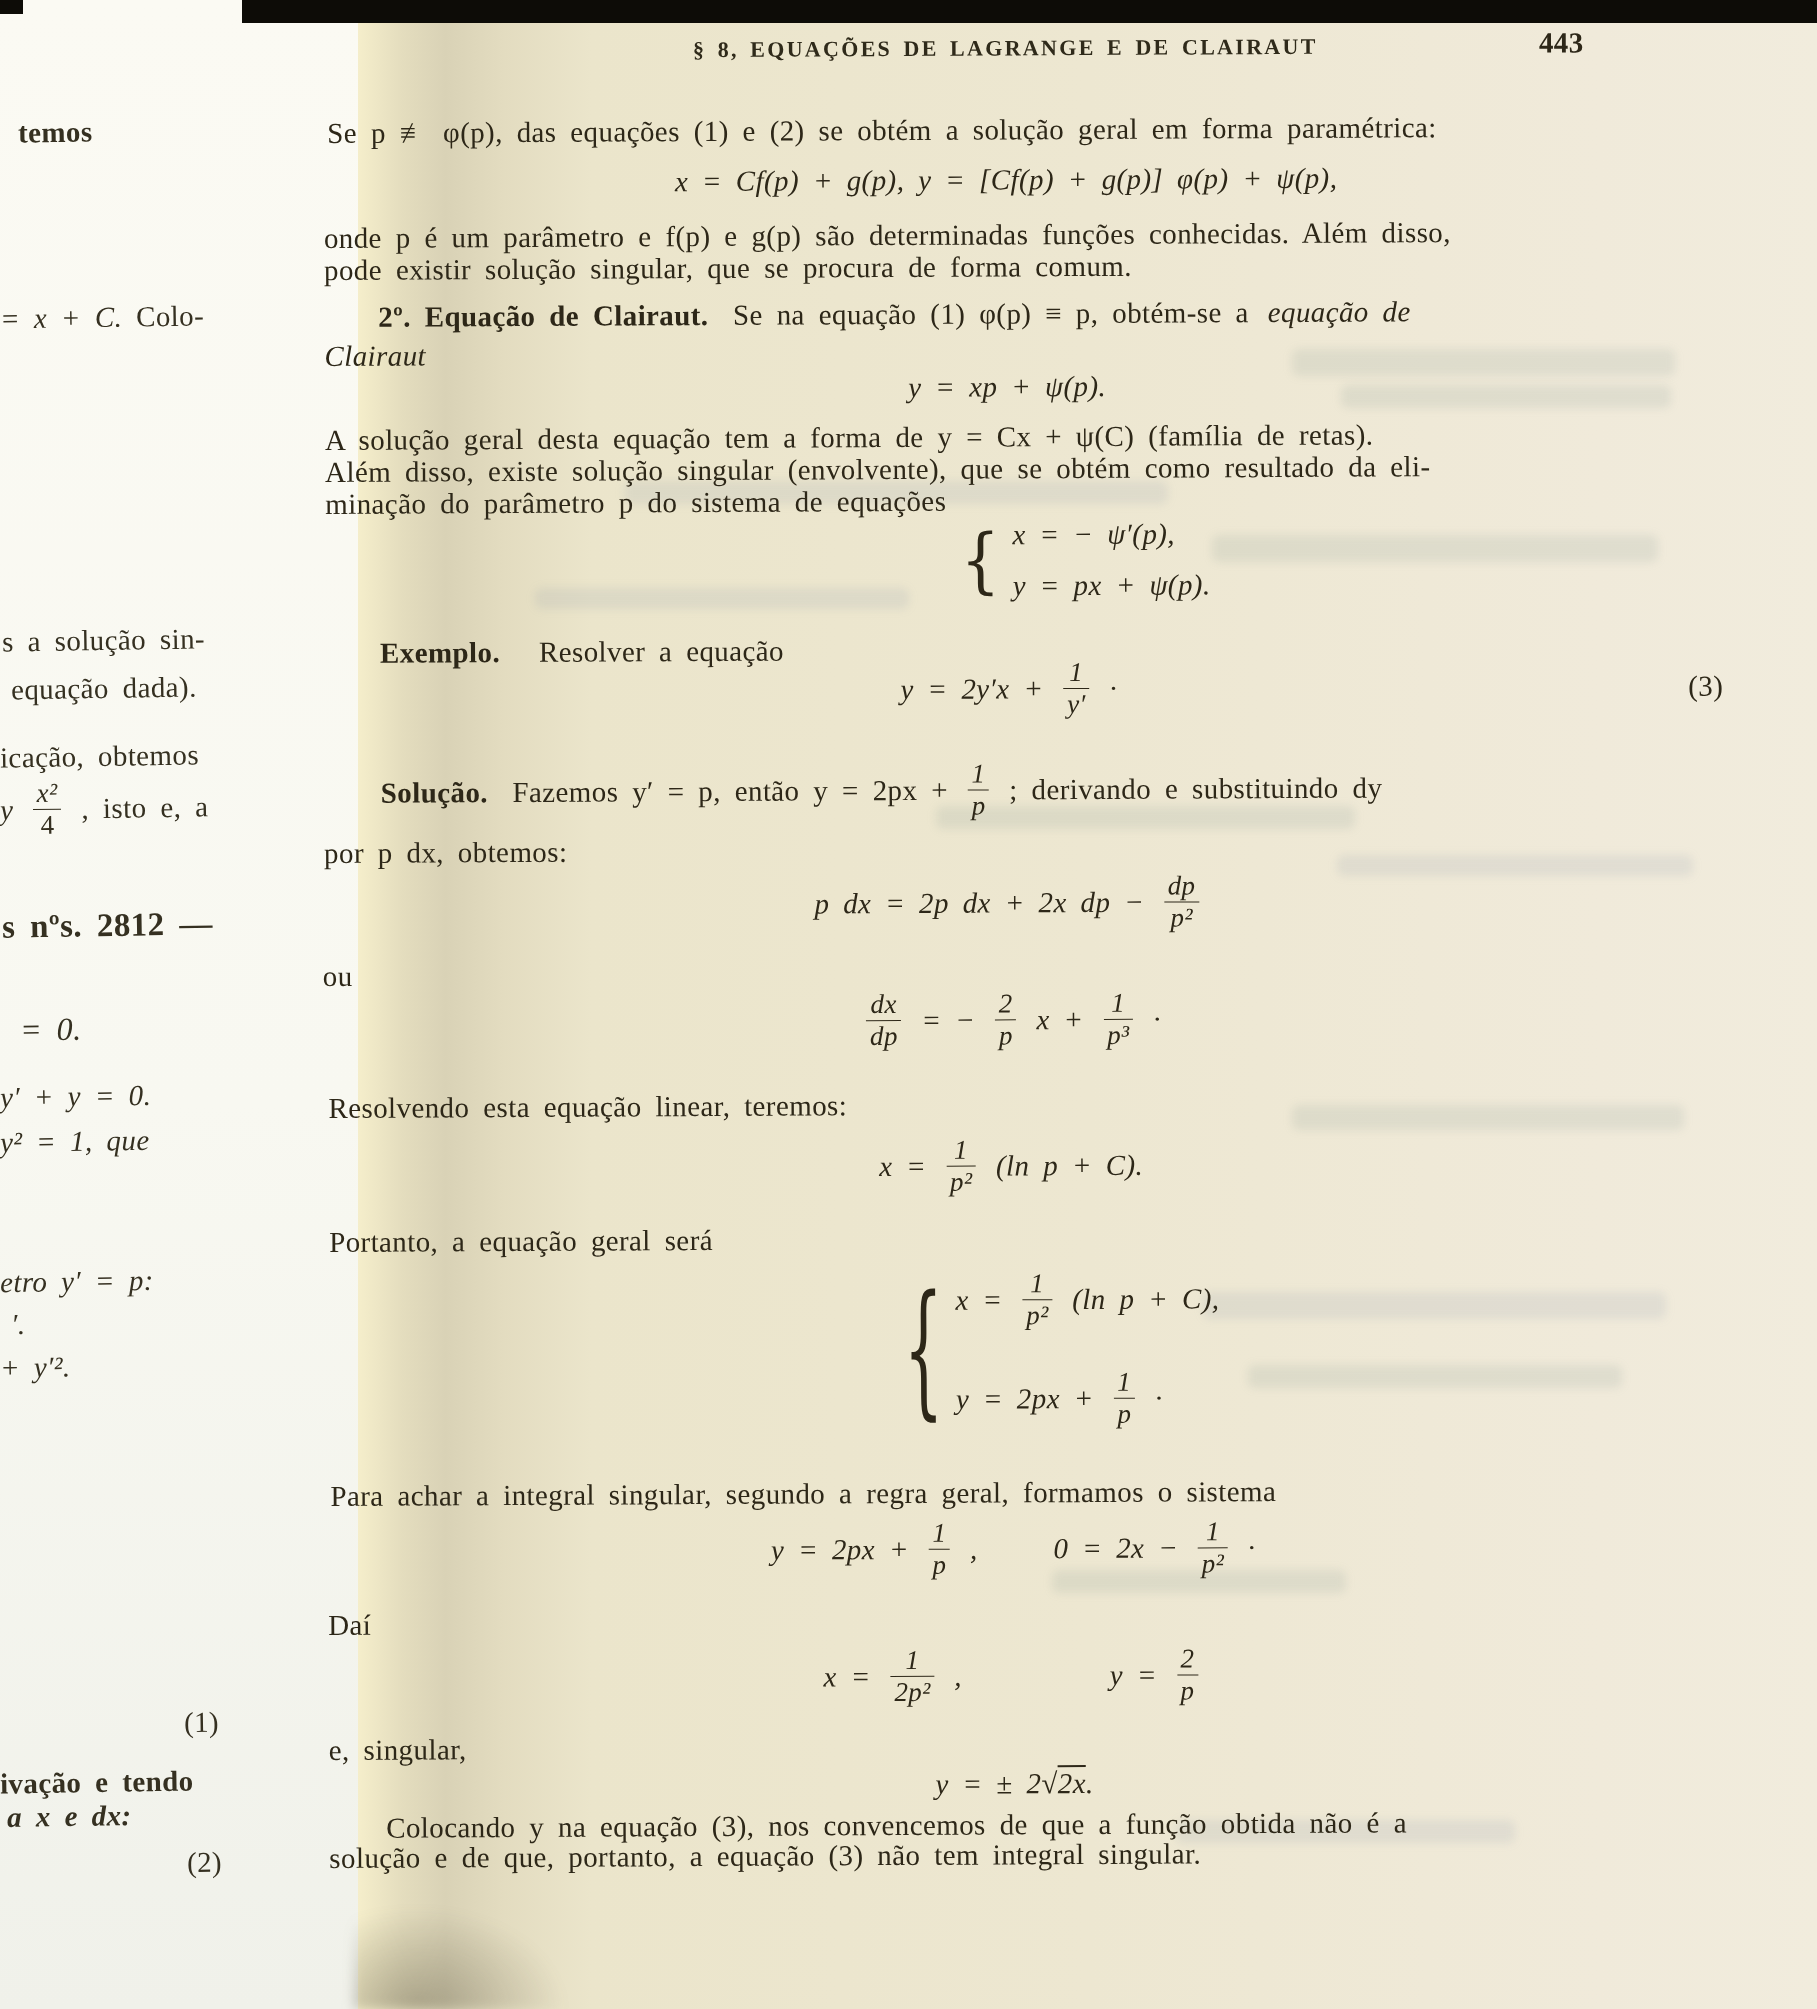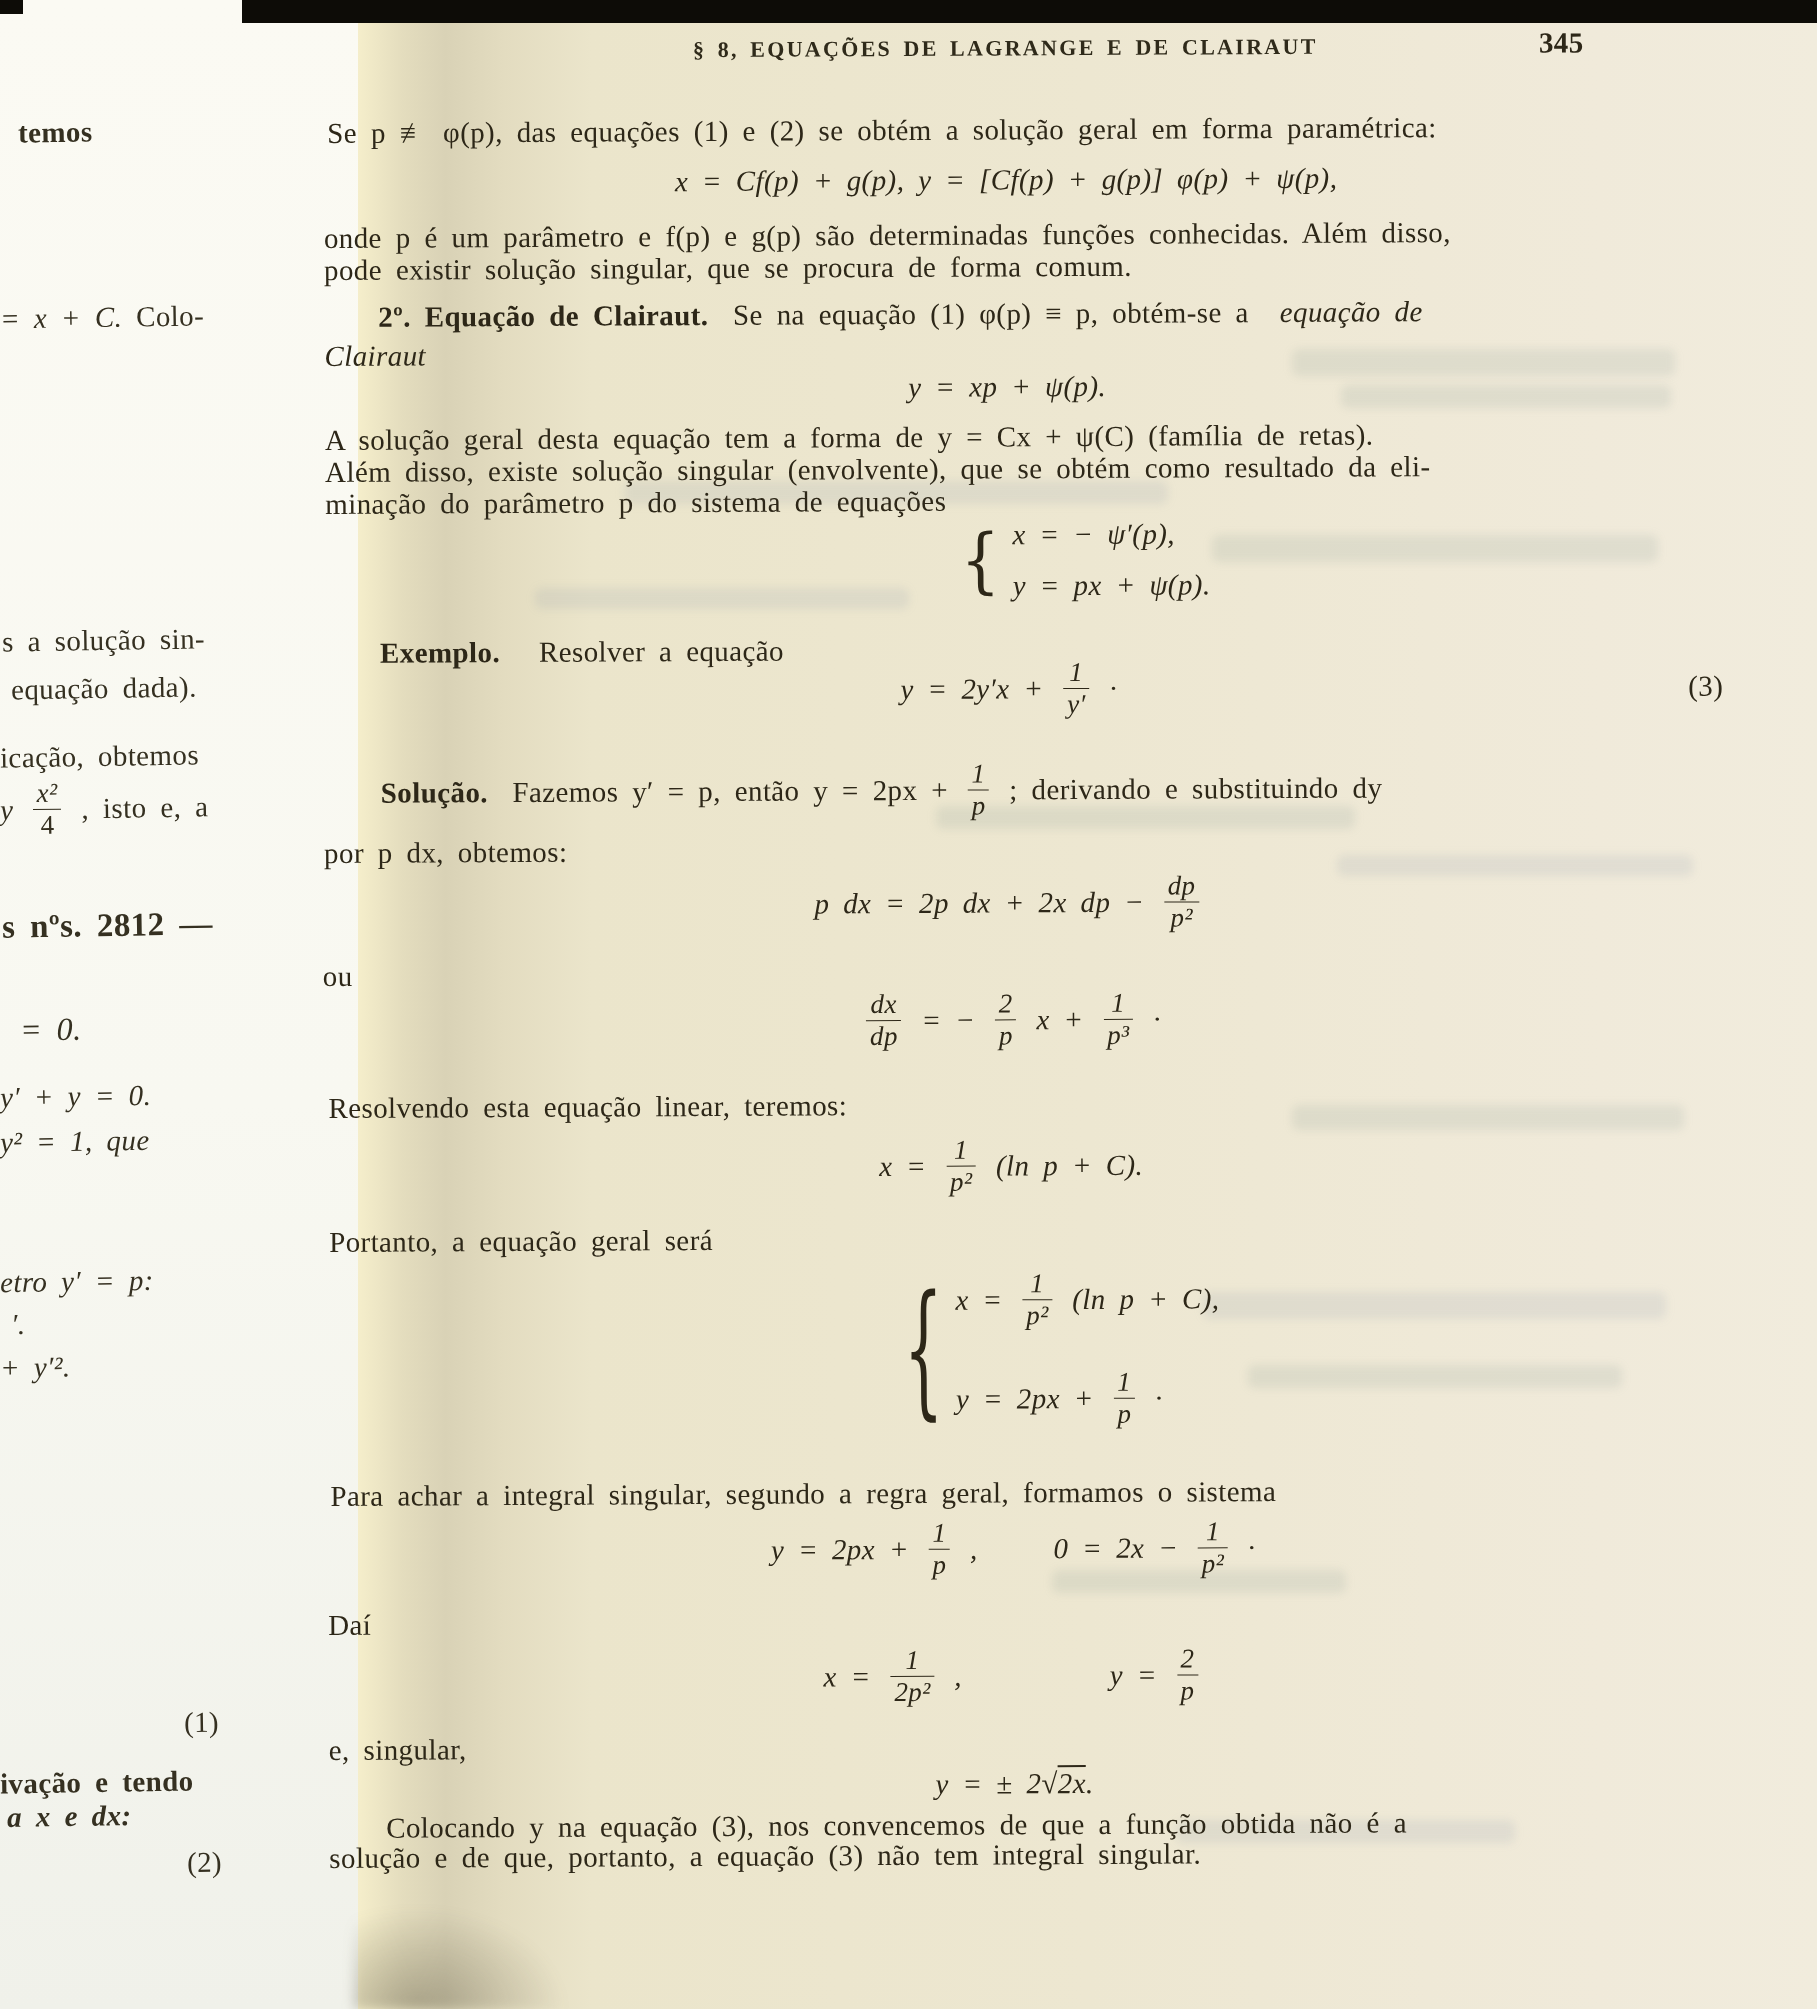--- a/index.html
+++ b/index.html
@@ -91,33 +91,33 @@
   <div class="ghostb" style="left:1337px;top:855px;width:356px;height:21.4px"></div>
   <div class="ghost" style="left:1292px;top:1105px;width:392px;height:25px"></div>
   <div class="ghostb" style="left:1203px;top:1292px;width:463px;height:27px"></div>
   <div class="ghost" style="left:1248px;top:1365px;width:374px;height:23px"></div>
   <div class="ghost" style="left:1052px;top:1570px;width:294px;height:23px"></div>
   <div class="ghostb" style="left:1176px;top:1820px;width:339px;height:23px"></div>
 
   <div class="content">
 
     <div class="t hdr">§ 8, EQUAÇÕES DE LAGRANGE E DE CLAIRAUT</div>
-    <div class="t pagenum">345</div>
+    <div class="t pagenum">443</div>
 
     <div class="t" style="left:328px;top:114px">Se p ≢ φ(p), das equações (1) e (2) se obtém a solução geral em forma paramétrica:</div>
 
     <div class="t ctr math" style="top:164px">x = Cf(p) + g(p),    y = [Cf(p) + g(p)] φ(p) + ψ(p),</div>
 
     <div class="t" style="left:324px;top:219px">onde p é um parâmetro e f(p) e g(p) são determinadas funções conhecidas. Além disso,</div>
     <div class="t" style="left:324px;top:251px">pode existir solução singular, que se procura de forma comum.</div>
 
     <div class="t" style="left:378px;top:298px">
       <span class="b" style="margin-right:10.7px">2º. Equação de Clairaut.</span>
       <span>Se na equação (1) φ(p) ≡ p, obtém-se a</span>
-      <span class="math" style="margin-left:17px">equação de</span>
+      <span class="math" style="margin-left:5px">equação de</span>
     </div>
     <div class="t math" style="left:324px;top:337px">Clairaut</div>
 
     <div class="t ctr math" style="top:371px">y = xp + ψ(p).</div>
 
     <div class="t" style="left:324px;top:421px">A solução geral desta equação tem a forma de y = Cx + ψ(C) (família de retas).</div>
     <div class="t" style="left:324px;top:453px">Além disso, existe solução singular (envolvente), que se obtém como resultado da eli-</div>
     <div class="t" style="left:324px;top:485px">minação do parâmetro p do sistema de equações</div>
 
     <div class="sys" style="left:959px;top:519px">

